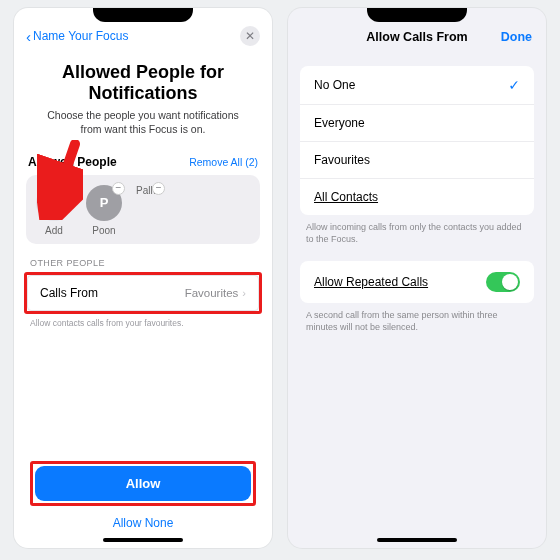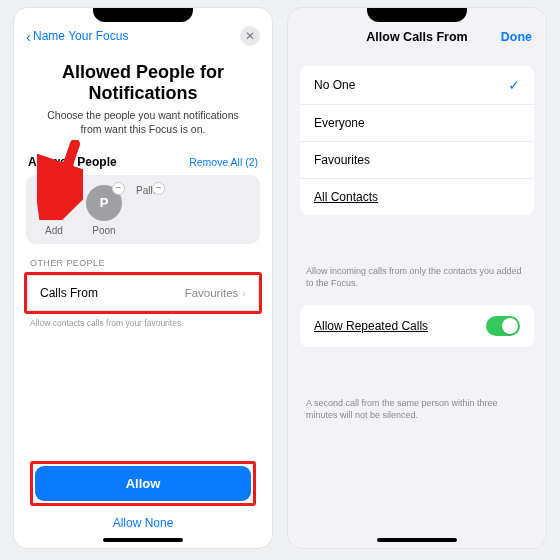--- a/index.html
+++ b/index.html
@@ -43,21 +43,21 @@
 
   
   .right { background: #f2f2f7; }
   .rnav { display: flex; align-items: center; justify-content: space-between; padding: 22px 14px 12px; }
   .rtitle { font-size: 12.5px; font-weight: 700; position: absolute; left: 0; right: 0; text-align: center; }
   .done { color: #0a7aff; font-size: 12.5px; font-weight: 600; z-index: 2; margin-left: 16px; }
   .card { background: #fff; margin: 10px 12px 0; border-radius: 8px; overflow: hidden; }
   .opt { padding: 11px 14px; font-size: 12px; display: flex; justify-content: space-between; align-items: center; border-bottom: 1px solid #ececef; }
   .opt:last-child { border-bottom: none; text-decoration: underline; }
   .check { color: #0a7aff; font-size: 14px; }
-  .note { font-size: 9px; color: #8a8a8e; padding: 6px 18px 0; line-height: 1.35; margin-top: 44px; }
+  .note { font-size: 9px; color: #8a8a8e; padding: 6px 18px 0; line-height: 1.35; }
   .toggle { width: 34px; height: 20px; border-radius: 10px; background: #34c759; position: relative; }
   .toggle::after { content: ""; position: absolute; width: 16px; height: 16px; background: #fff; border-radius: 50%; top: 2px; right: 2px; box-shadow: 0 1px 1px rgba(0,0,0,.2); }
 </style>
 </head>
 <body>
 
 <div class="stage">
 
   <div class="phone">
     <div class="notch"></div>

